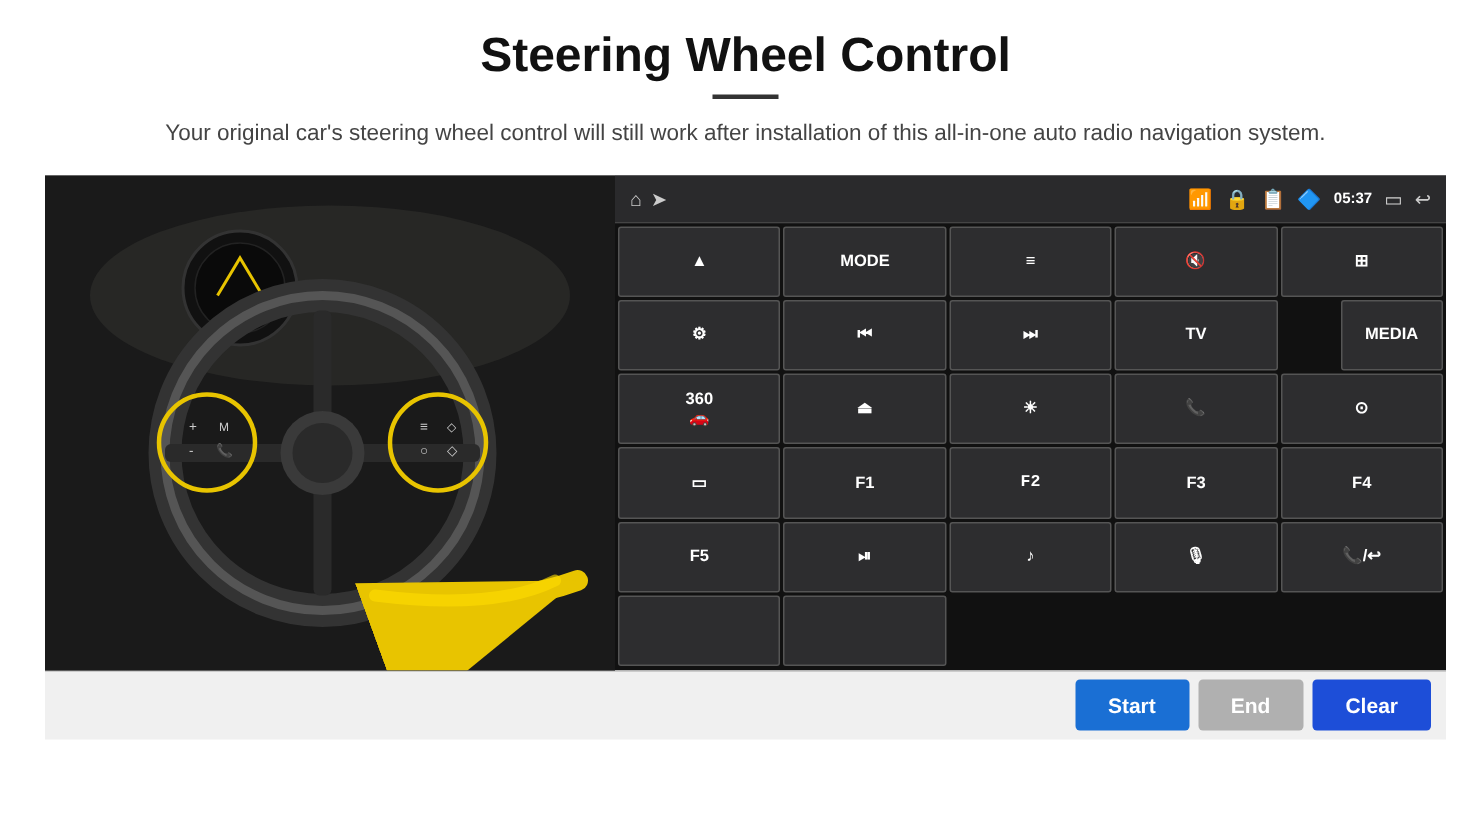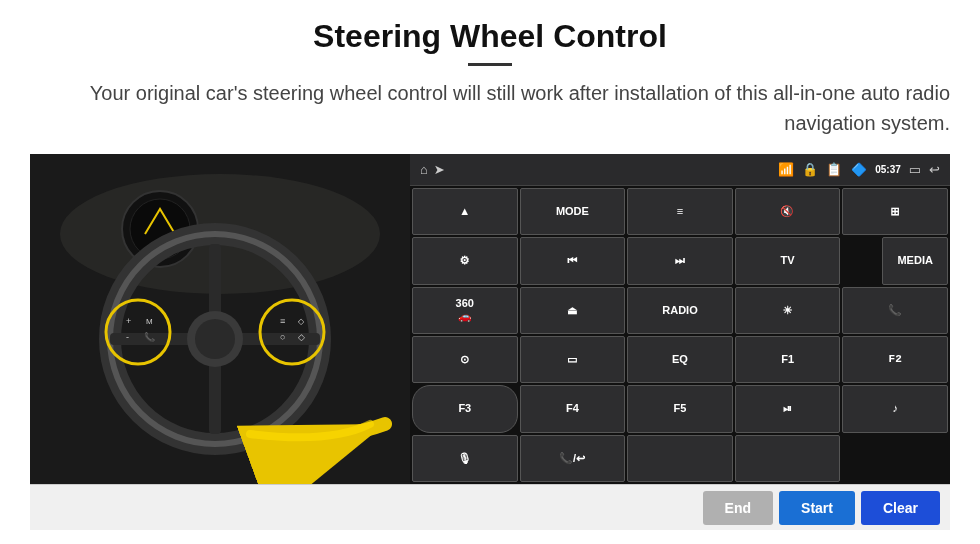--- a/index.html
+++ b/index.html
@@ -10,42 +10,42 @@
       font-family: Arial, sans-serif;
       overflow: hidden;
     }
 
     .page-wrapper {
       width: 980px;
       height: 544px;
       display: flex;
       flex-direction: column;
       align-items: center;
-      padding: 18px 30px 0 30px;
+      padding: 18px 16px 0 30px;
     }
 
     .title {
       font-size: 32px;
       font-weight: 900;
       color: #111;
       text-align: center;
       margin-bottom: 8px;
     }
 
     .title-divider {
       width: 44px;
       height: 3px;
       background: #333;
       margin: 0 auto 12px auto;
     }
 
     .subtitle {
-      font-size: 20px;
+      font-size: 15px;
       color: #444;
-      text-align: right;
+      text-align: center;
       line-height: 1.5;
       margin-bottom: 16px;
     }
 
     .content-row {
       display: flex;
       flex-direction: row;
       width: 100%;
       gap: 0;
       align-items: flex-start;
@@ -263,42 +263,40 @@
           <div class="ctrl-btn" style="white-space: pre-line;">🔇</div>
           <div class="ctrl-btn" style="white-space: pre-line;">⊞</div>
           <div class="ctrl-btn" style="white-space: pre-line;">⚙</div>
           <div class="ctrl-btn" style="white-space: pre-line;">⏮</div>
           <div class="ctrl-btn" style="white-space: pre-line;">⏭</div>
           <div class="ctrl-btn" style="white-space: pre-line;">TV</div>
           <div class="ctrl-btn" style="white-space: pre-line; margin-left: 40px;">MEDIA</div>
           <div class="ctrl-btn" style="white-space: pre-line;">360
 🚗</div>
           <div class="ctrl-btn" style="white-space: pre-line;">⏏</div>
-          <div class="ctrl-btn" style="white-space: pre-line;">RADIO</div>
           <div class="ctrl-btn" style="white-space: pre-line;">☀</div>
           <div class="ctrl-btn" style="white-space: pre-line;">📞</div>
           <div class="ctrl-btn" style="white-space: pre-line;">⊙</div>
           <div class="ctrl-btn" style="white-space: pre-line;">▭</div>
-          <div class="ctrl-btn" style="white-space: pre-line;">EQ</div>
           <div class="ctrl-btn" style="white-space: pre-line;">F1</div>
           <div class="ctrl-btn" style="white-space: pre-line; font-family: Liberation Mono, monospace;">F2</div>
-          <div class="ctrl-btn" style="white-space: pre-line; border-radius: 18px;">F3</div>
+          <div class="ctrl-btn" style="white-space: pre-line;">F3</div>
           <div class="ctrl-btn" style="white-space: pre-line; text-align: right;">F4</div>
           <div class="ctrl-btn" style="white-space: pre-line;">F5</div>
           <div class="ctrl-btn" style="white-space: pre-line;">⏯</div>
           <div class="ctrl-btn" style="white-space: pre-line;">♪</div>
           <div class="ctrl-btn" style="white-space: pre-line;">🎙</div>
           <div class="ctrl-btn" style="white-space: pre-line;">📞/↩</div>
           <div class="ctrl-btn" style="white-space: pre-line;"></div>
           <div class="ctrl-btn" style="white-space: pre-line;"></div>
         </div>
 
     </div>
   </div>
 
   <div class="action-bar" style="width:100%;">
     <div class="action-bar-left"></div>
+    <button class="action-btn btn-start">Start</button>
     <button class="action-btn btn-end">End</button>
-    <button class="action-btn btn-start">Start</button>
     <button class="action-btn btn-clear">Clear</button>
   </div>
 
 </div>
 
 </body></html>

